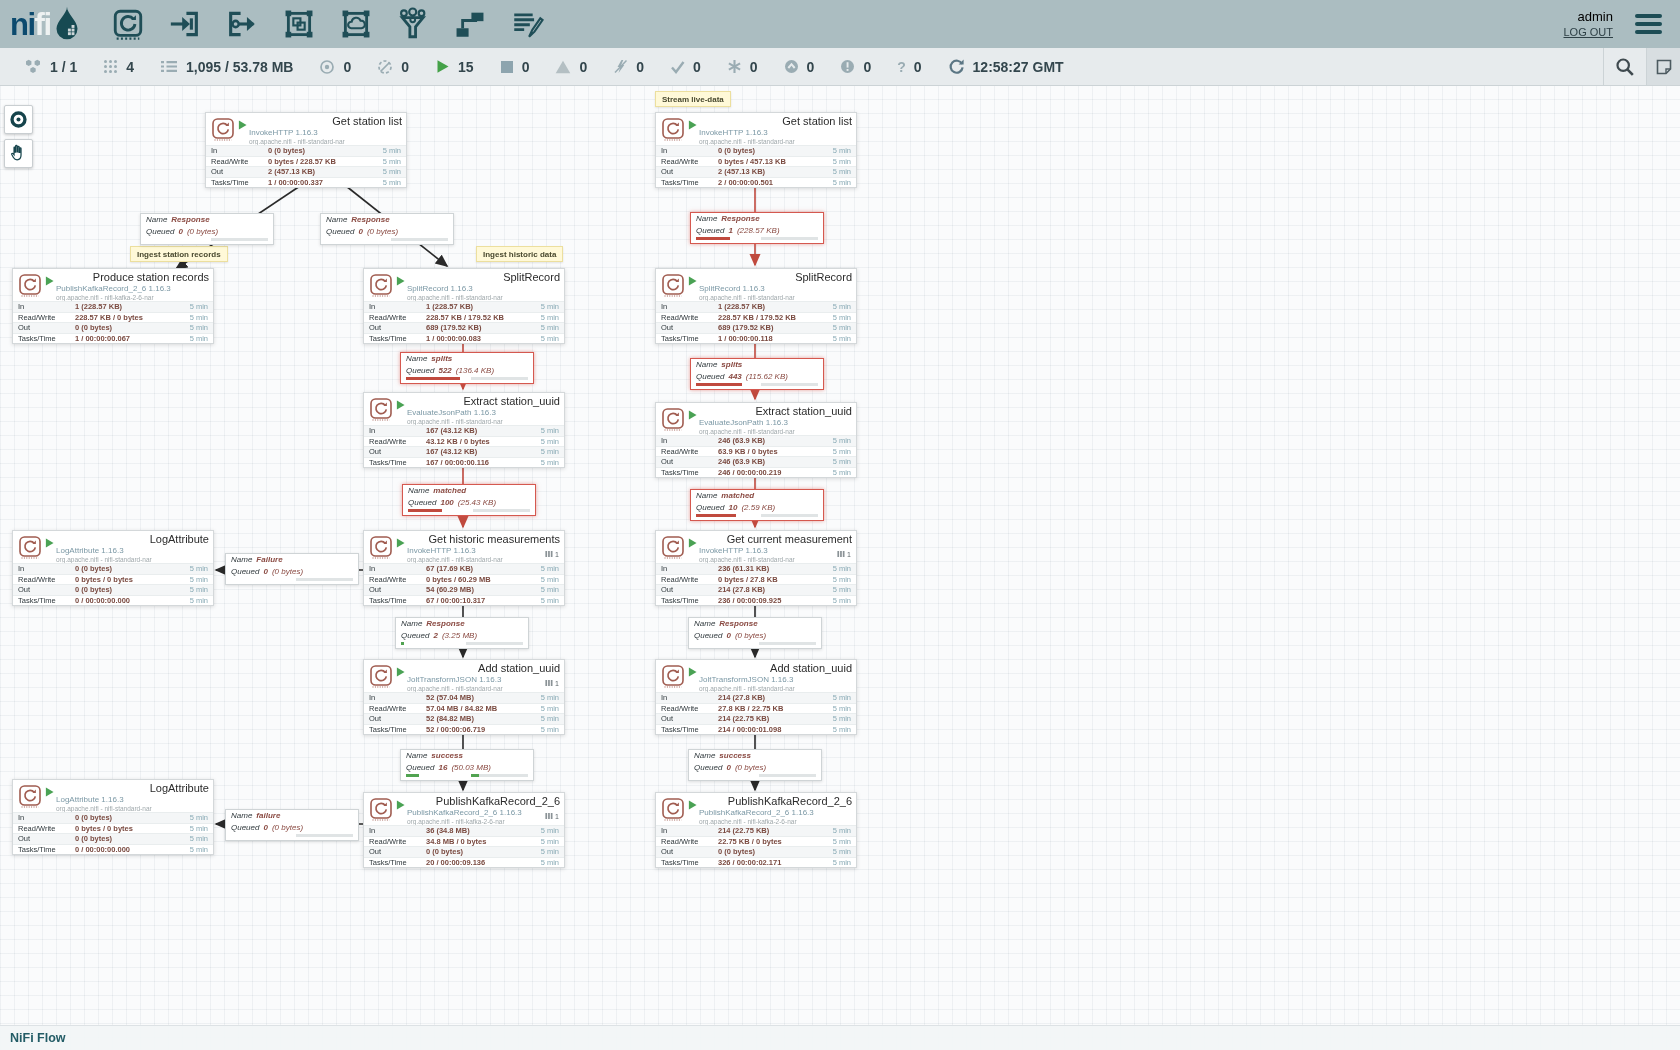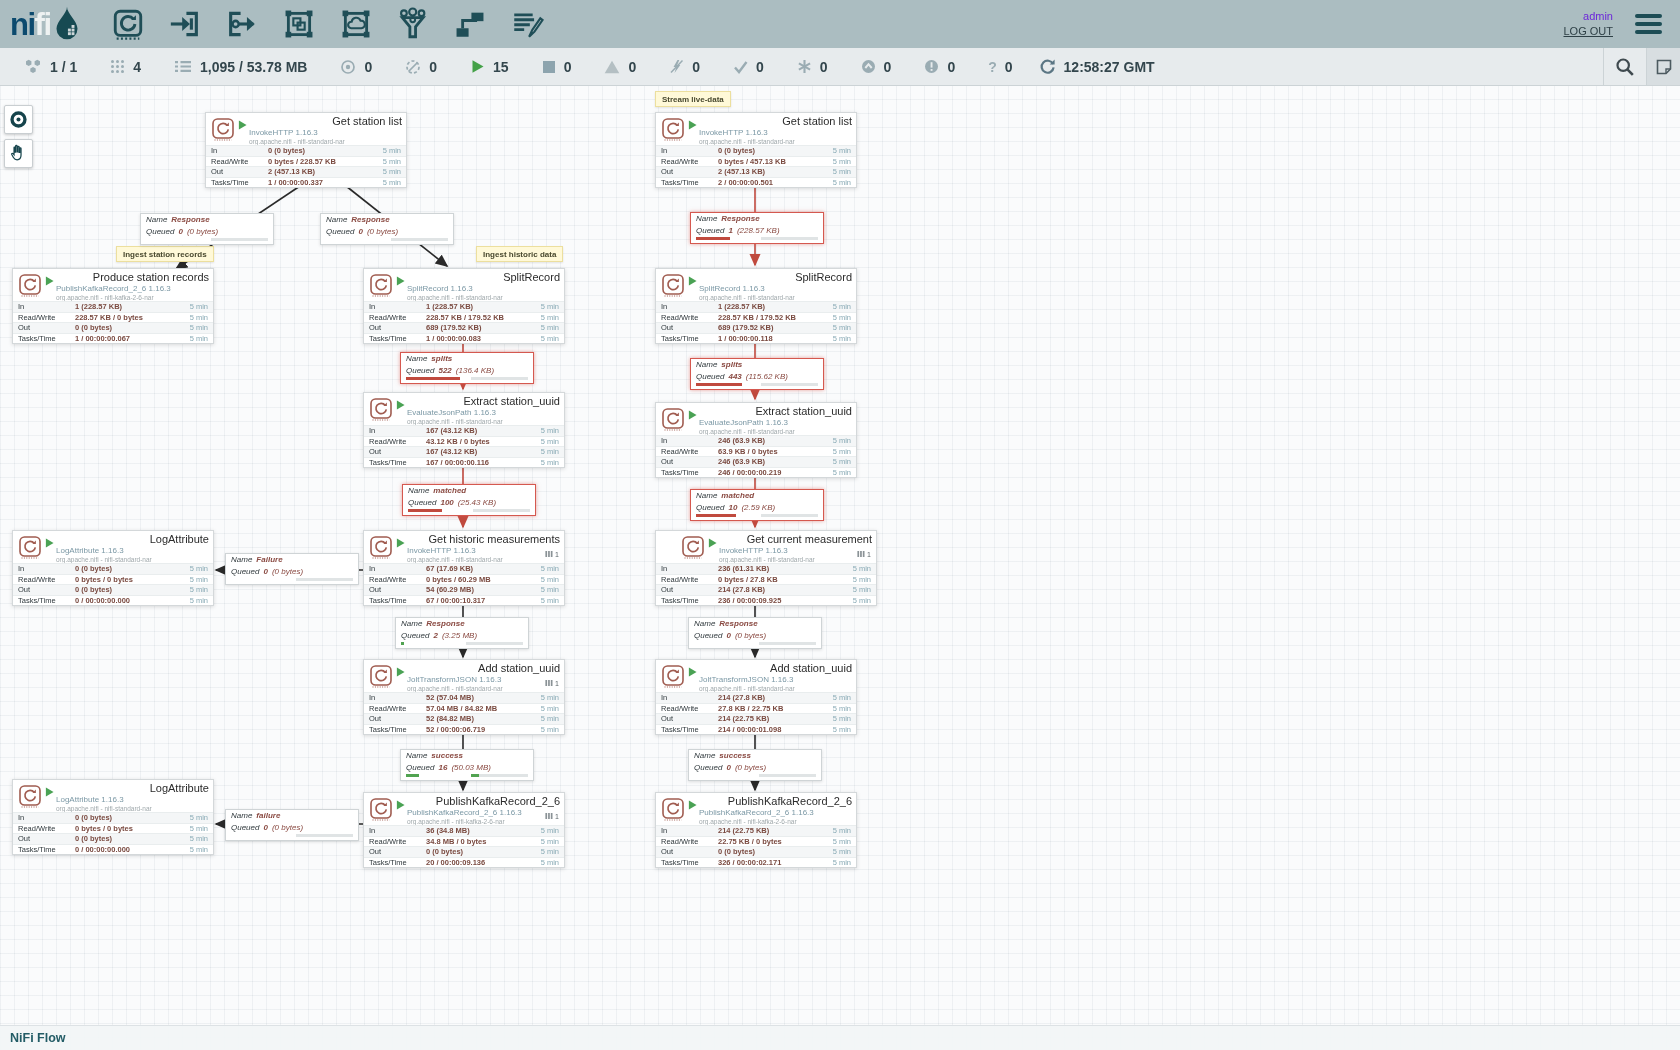--- a/index.html
+++ b/index.html
@@ -8,28 +8,28 @@
   .header{position:absolute;top:0;left:0;width:1680px;height:48px;background:#abbdc1;
     display:flex;align-items:center;z-index:30;}
   .logo{display:flex;align-items:center;margin-left:10px;}
   .logo-txt{font-size:31px;font-weight:bold;letter-spacing:-1.5px;line-height:1;}
   .logo-ni{color:#0c4a6e;} .logo-fi{color:#eef2f2;}
   .logo-drop{margin-left:2px;margin-top:2px;}
   .toolbar{display:flex;align-items:center;margin-left:30px;gap:23px;}
   .tb-icon{width:34px;height:34px;display:flex;align-items:center;justify-content:center;cursor:grab;}
   .header-right{margin-left:auto;display:flex;align-items:center;}
   .user-block{text-align:right;margin-right:22px;line-height:1.35;}
-  .user-name{font-size:11px;color:#6d28d9;}
+  .user-name{font-size:13px;color:#000000;}
   .logout{font-size:11px;color:#2e4046;text-decoration:underline;cursor:pointer;}
   .hamburger{margin-right:18px;cursor:pointer;}
   .hamburger div{width:27px;height:4.5px;background:#1d4d55;border-radius:2px;margin:3.5px 0;}
   
   .statusbar{position:absolute;top:48px;left:0;width:1680px;height:37px;background:#e7ebed;
     border-bottom:1px solid #ccd3d6;display:flex;align-items:center;z-index:29;}
-  .sb-items{display:flex;align-items:flex-end;margin-left:24px;gap:33px;}
+  .sb-items{display:flex;align-items:flex-end;margin-left:24px;gap:26px;}
   .sb-item{display:flex;align-items:center;gap:8px;}
   .sb-icon{display:flex;align-items:center;}
   .sb-val{font-size:14px;font-weight:bold;color:#33464d;}
   .sb-clock{display:flex;align-items:center;gap:8px;margin-left:26px;}
   .sb-right{margin-left:auto;display:flex;align-items:stretch;height:100%;}
   .sb-search{width:42px;display:flex;align-items:center;justify-content:center;
     border-left:1px solid #ccd3d6;cursor:pointer;}
   .sb-panel{width:33px;background:#d8dee1;display:flex;align-items:center;justify-content:center;
     border-left:1px solid #ccd3d6;cursor:pointer;}
   
@@ -378,21 +378,21 @@
         <circle cx="12" cy="12" r="7.4" fill="none" stroke="#16444c" stroke-width="3.8"></circle>
         <circle cx="12" cy="12" r="2.3" fill="#16444c"></circle>
       </svg>
     </div>
   <div class="palette-btn" style="top: 54px; left: 4px;" id="operate-btn">
       <svg width="21" height="21" viewBox="0 0 24 24">
         <path d="M7.2 4.6c.8 0 .8.9.8.9v5h.7V3.6c0-1.1 1.7-1.1 1.7 0v6.6h.7V4.6c0-1.1 1.6-1.1 1.6 0v6.2h.7V6.2c0-1 1.5-1 1.5 0v7.6c0 3.3-1.9 5.4-4.5 5.4-2.1 0-3.2-1-4.2-2.7l-1.9-3.3c-.6-1.1.8-1.9 1.6-1l1 1.2V5.5c0-.9.5-.9.9-.9z" fill="none" stroke="#16444c" stroke-width="1.4"></path>
       </svg>
     </div>
 <div class="canvas-label" style="left: 655px; top: 6px;">Stream live-data</div>
-    <div class="canvas-label" style="left: 116px; top: 161px;">Ingest station records</div>
+    <div class="canvas-label" style="left: 130px; top: 161px;">Ingest station records</div>
     <div class="canvas-label" style="left: 476px; top: 161px;">Ingest historic data</div>
     <div class="queue" style="left: 140px; top: 128px;">
     <div class="q-row">
         <span class="q-name-label">Name</span>
         <span class="q-rel">Response</span>
       </div>
     <div class="q-row">
         <span class="q-queued-label">Queued</span>
         <span class="q-count">0</span>
         <span class="q-size">(0 bytes)</span>
@@ -1023,21 +1023,21 @@
           <span class="stat-value">54 (60.29 MB)</span>
           <span class="stat-window">5 min</span>
         </div>
       <div class="stat-row">
           <span class="stat-label">Tasks/Time</span>
           <span class="stat-value">67 / 00:00:10.317</span>
           <span class="stat-window">5 min</span>
         </div>
     </div>
   </div>
-    <div class="processor" style="left: 655px; top: 445px; padding-left: 20px;">
+    <div class="processor" style="left: 655px; top: 445px;">
     <div class="proc-header">
       <span class="proc-icon"><svg width="24" height="25" viewBox="0 0 24 25">
             <rect x="2" y="2" width="20" height="19" rx="4.5" fill="none" stroke="#a05c50" stroke-width="1.6"></rect>
             <path d="M16.2 8.2A5.2 5.2 0 1 0 17.3 12.3" fill="none" stroke="#a05c50" stroke-width="1.7"></path>
             <path d="M17.9 5.5v3.5h-3.5z" fill="#a05c50"></path>
             <path d="M3.5 23h17" stroke="#a05c50" stroke-width="1.2" stroke-dasharray="1 1.4"></path>
           </svg></span>
       <span class="run-icon">
           <svg width="9" height="10" viewBox="0 0 10 10">
             <path d="M1 0l8.5 5L1 10z" fill="#4aa254"></path>

